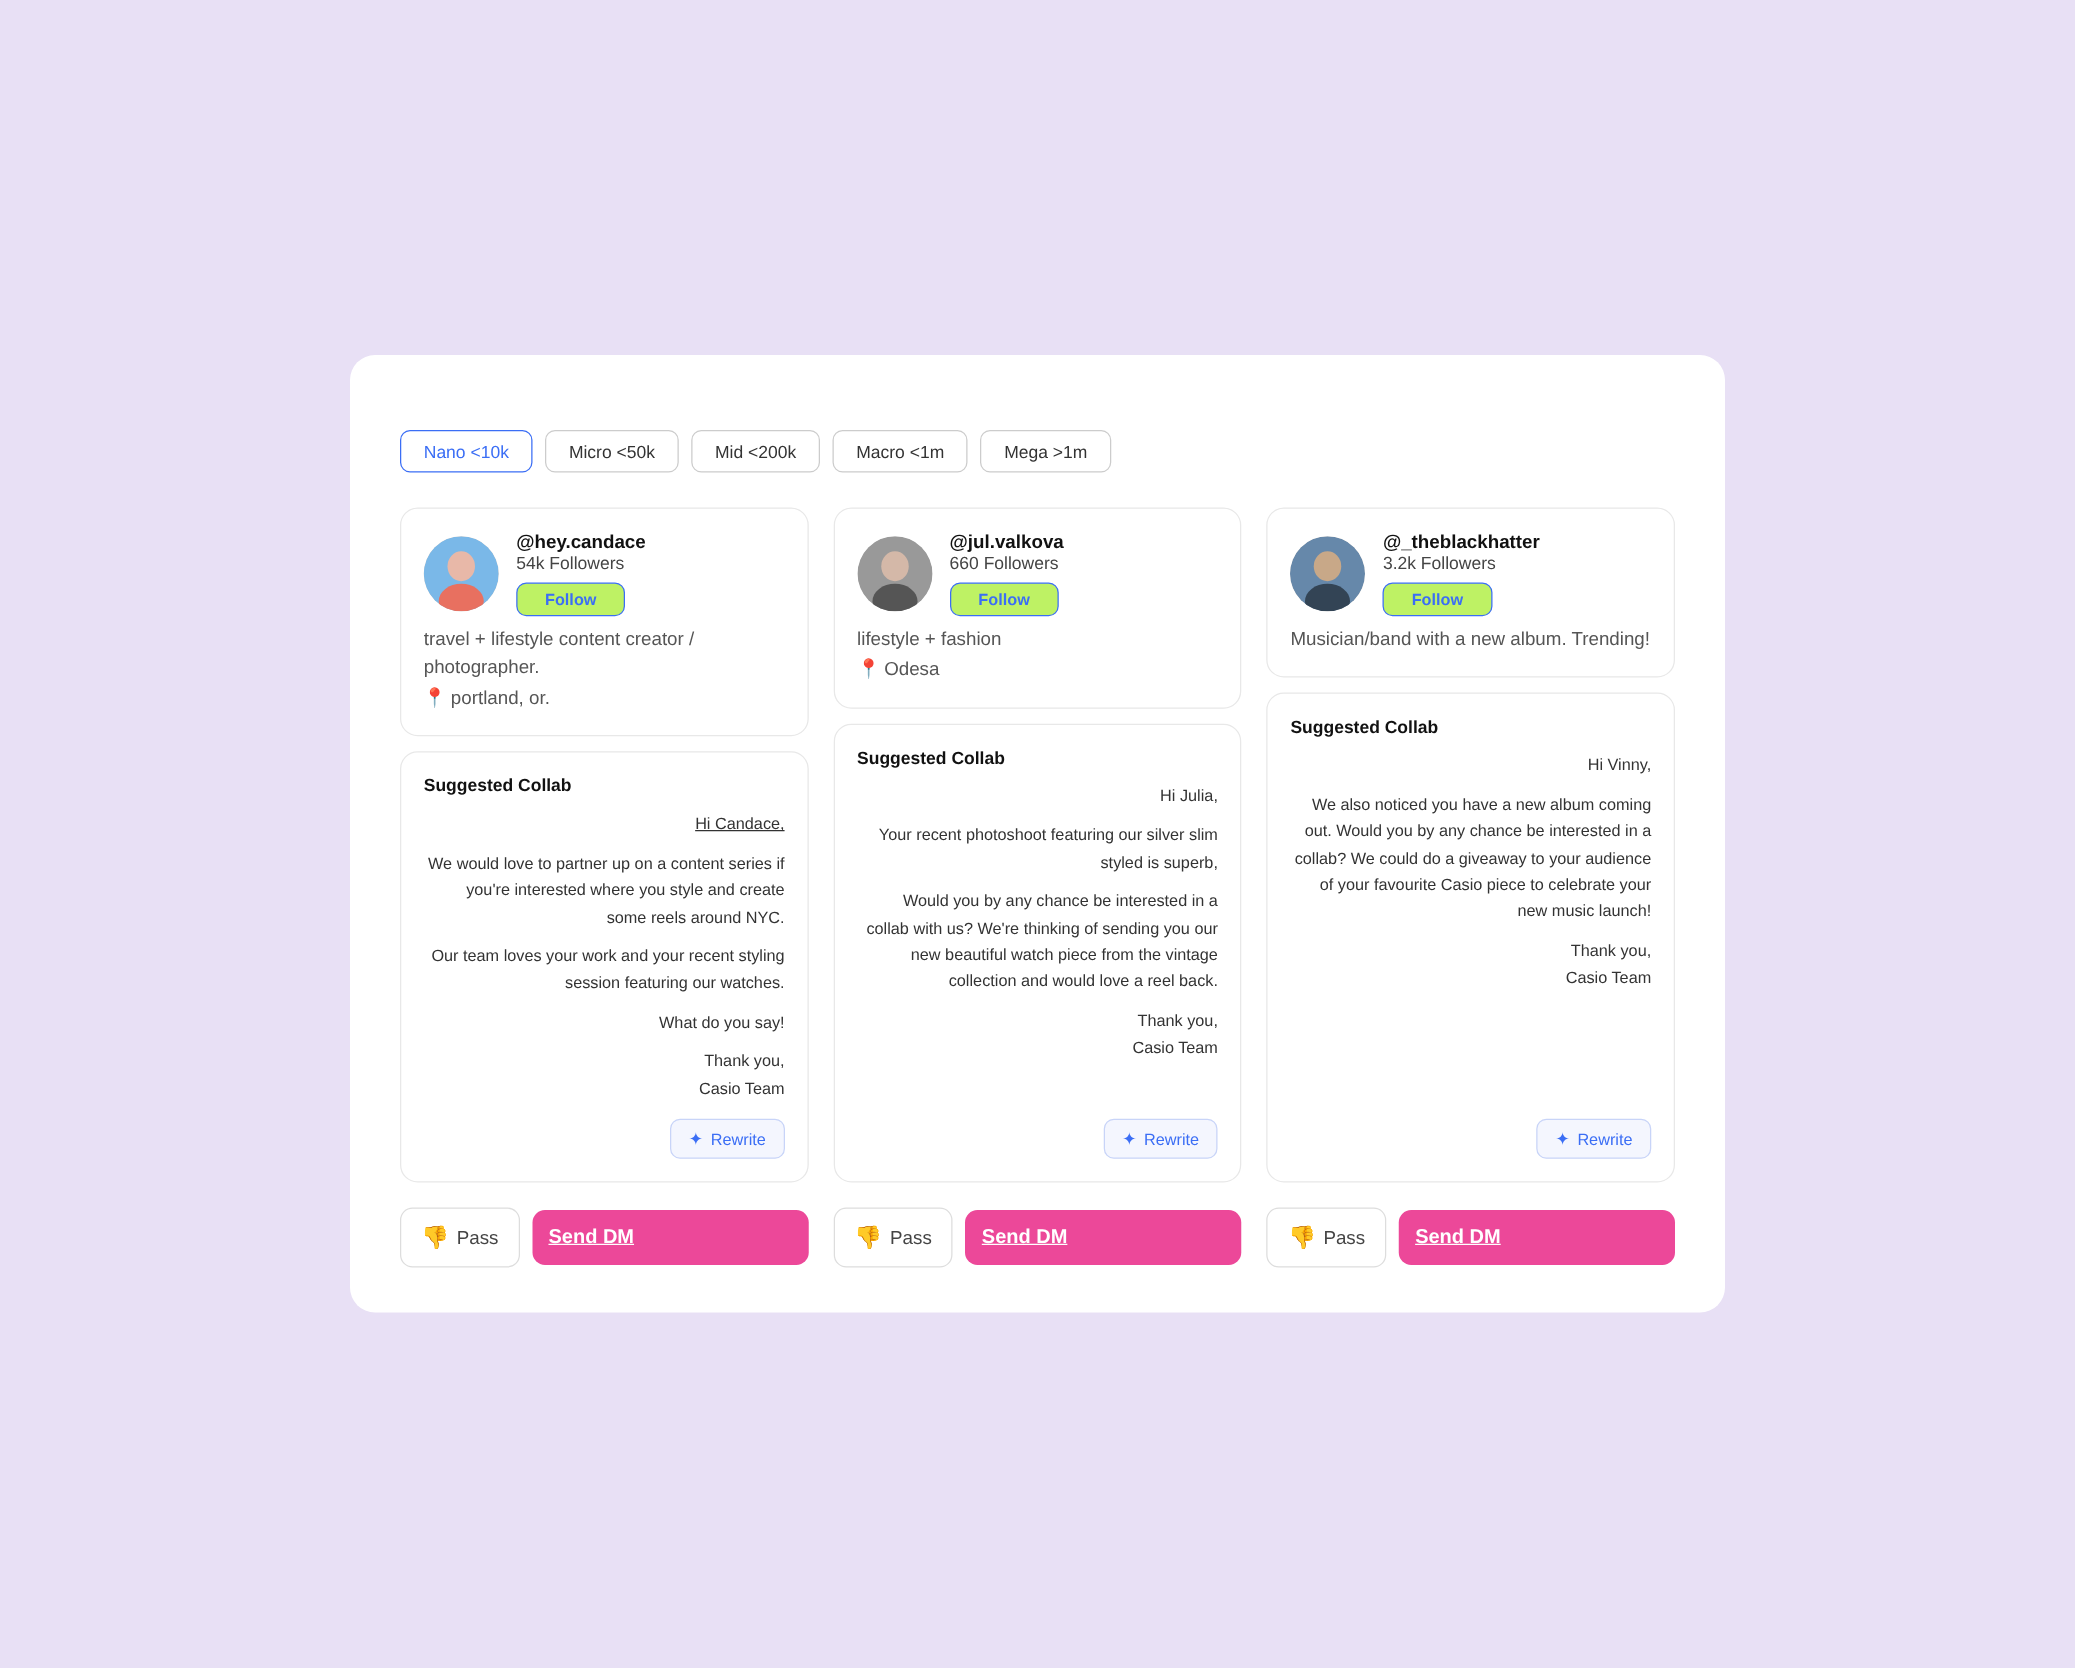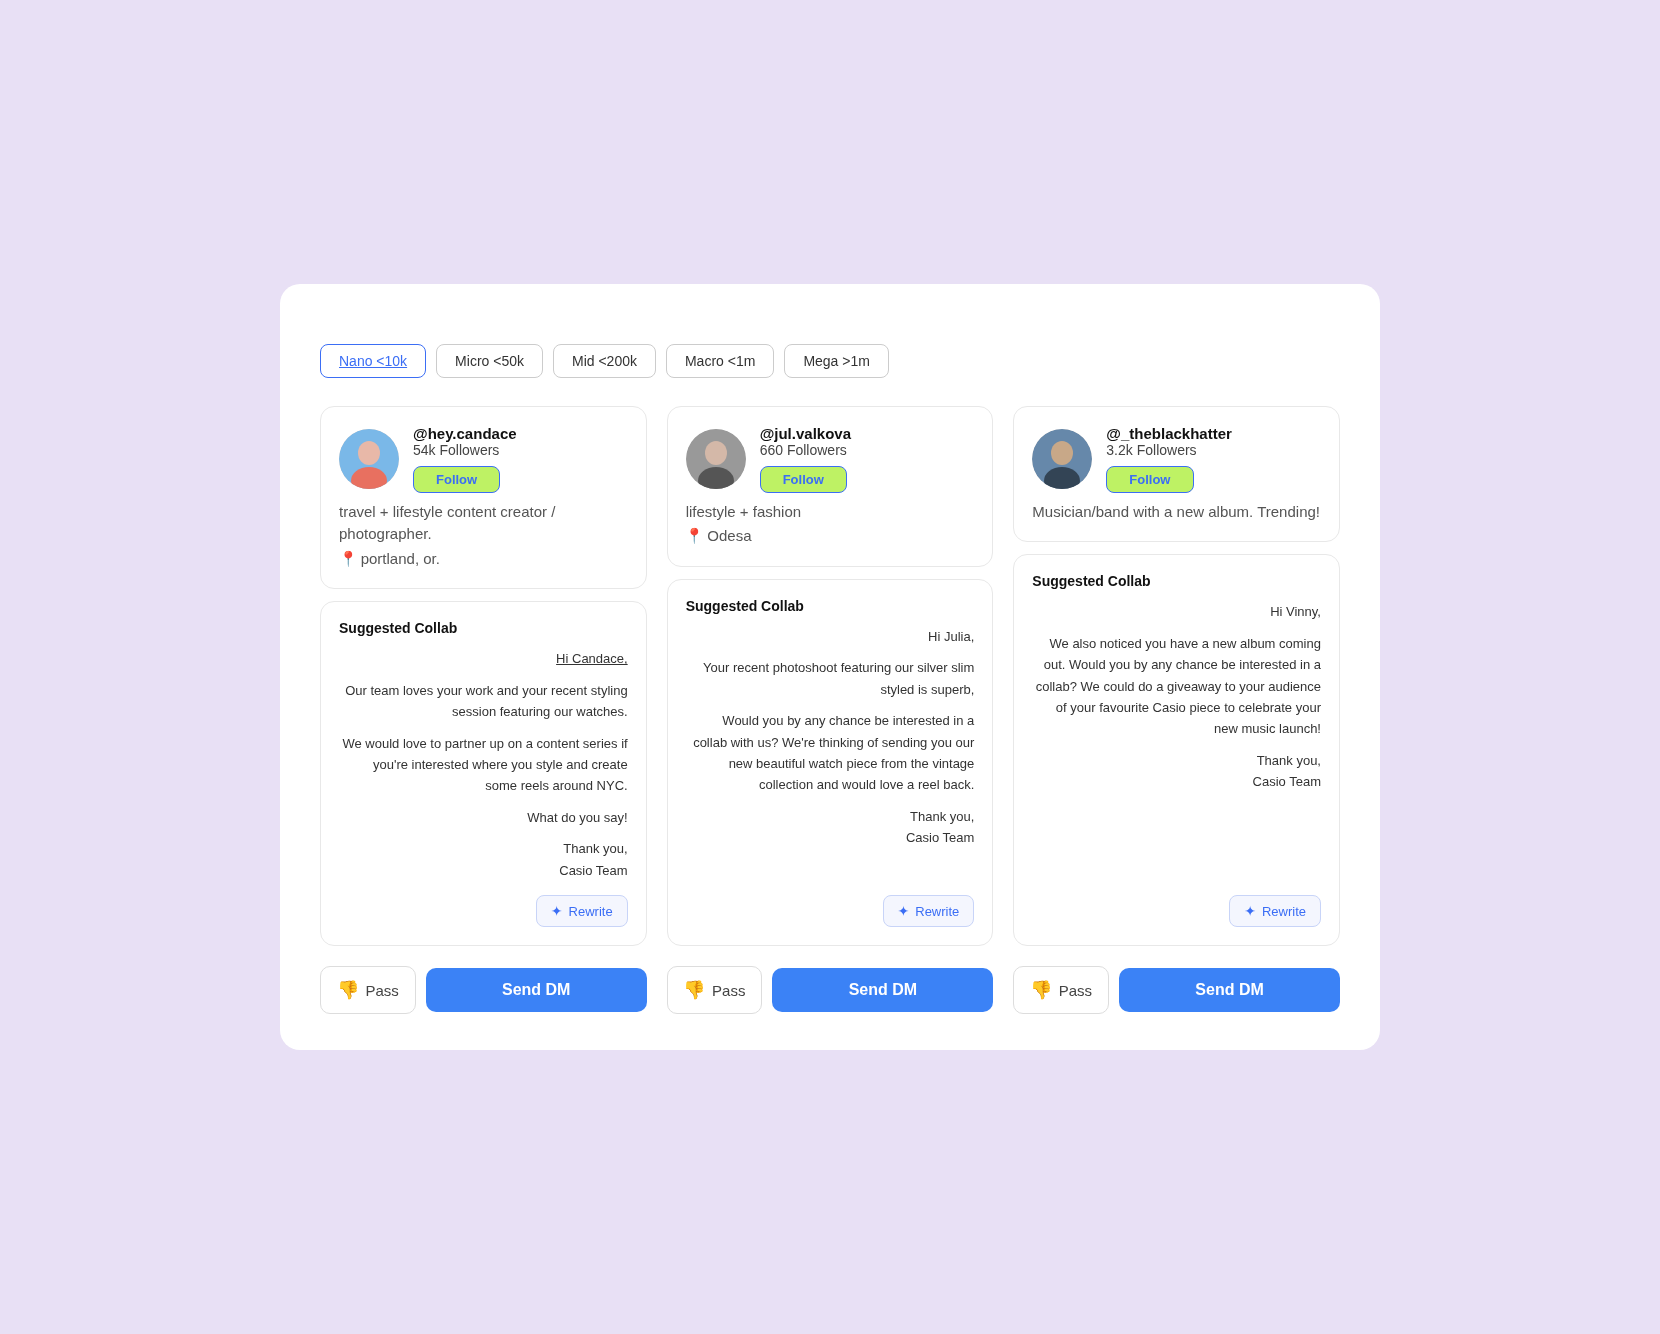--- a/index.html
+++ b/index.html
@@ -46,21 +46,20 @@
       border: 1.5px solid #ccc;
       background: #fff;
       font-size: 14px;
       font-weight: 500;
       color: #333;
       cursor: pointer;
     }
     .filter-tab.active {
       border-color: #3b6ef5;
       color: #3b6ef5;
-      text-decoration: underline;
     }
     .cards-row {
       display: grid;
       grid-template-columns: repeat(3, 1fr);
       gap: 20px;
       margin-bottom: 20px;
     }
     .card-wrapper {
       display: flex;
       flex-direction: column;
@@ -192,26 +191,27 @@
       cursor: pointer;
     }
     .pass-icon {
       font-size: 18px;
     }
     .send-dm-btn {
       flex: 1;
       padding: 13px;
       border-radius: 10px;
       border: none;
-      background: #3b82f6;
+      background: #ec4899;
       color: #fff;
       font-size: 16px;
       font-weight: 600;
       cursor: pointer;
-      text-align: center;
+      text-align: left;
+      text-decoration: underline;
     }
   </style>
 </head>
 <body>
 
 <div class="container">
   <h1 class="page-title"></h1>
   <p class="subtitle">
     <span></span><span class="highlight"></span><span></span>
   </p>
@@ -235,22 +235,22 @@
       <ellipse cx="30" cy="22" rx="13" ry="13" fill="none" stroke="#c89888" stroke-width="0"></ellipse>
     </svg></div>
             <div class="profile-info"><div class="username">@hey.candace</div><div class="followers"><span>54k</span> Followers</div><button class="follow-btn">Follow</button></div>
           </div>
           <div class="profile-bio">travel + lifestyle content creator / photographer.<div class="location"><span>📍</span> portland, or.</div></div>
         </div>
         <div class="collab-card">
           <div class="collab-title">Suggested Collab</div>
           <div class="collab-body">
             <p style="white-space: pre-line; text-decoration: underline;">Hi Candace,</p>
+            <p style="white-space: pre-line;">We would love to partner up on a content series if you're interested where you style and create some reels around NYC.</p>
             <p style="white-space: pre-line;">Our team loves your work and your recent styling session featuring our watches.</p>
-            <p style="white-space: pre-line;">We would love to partner up on a content series if you're interested where you style and create some reels around NYC.</p>
             <p style="white-space: pre-line;">What do you say!</p>
             <p style="white-space: pre-line;">Thank you,
 Casio Team</p>
           </div>
           <div class="rewrite-row">
             <button class="rewrite-btn">
               <span class="rewrite-icon">✦</span>
               <span>Rewrite</span>
             </button>
           </div>

